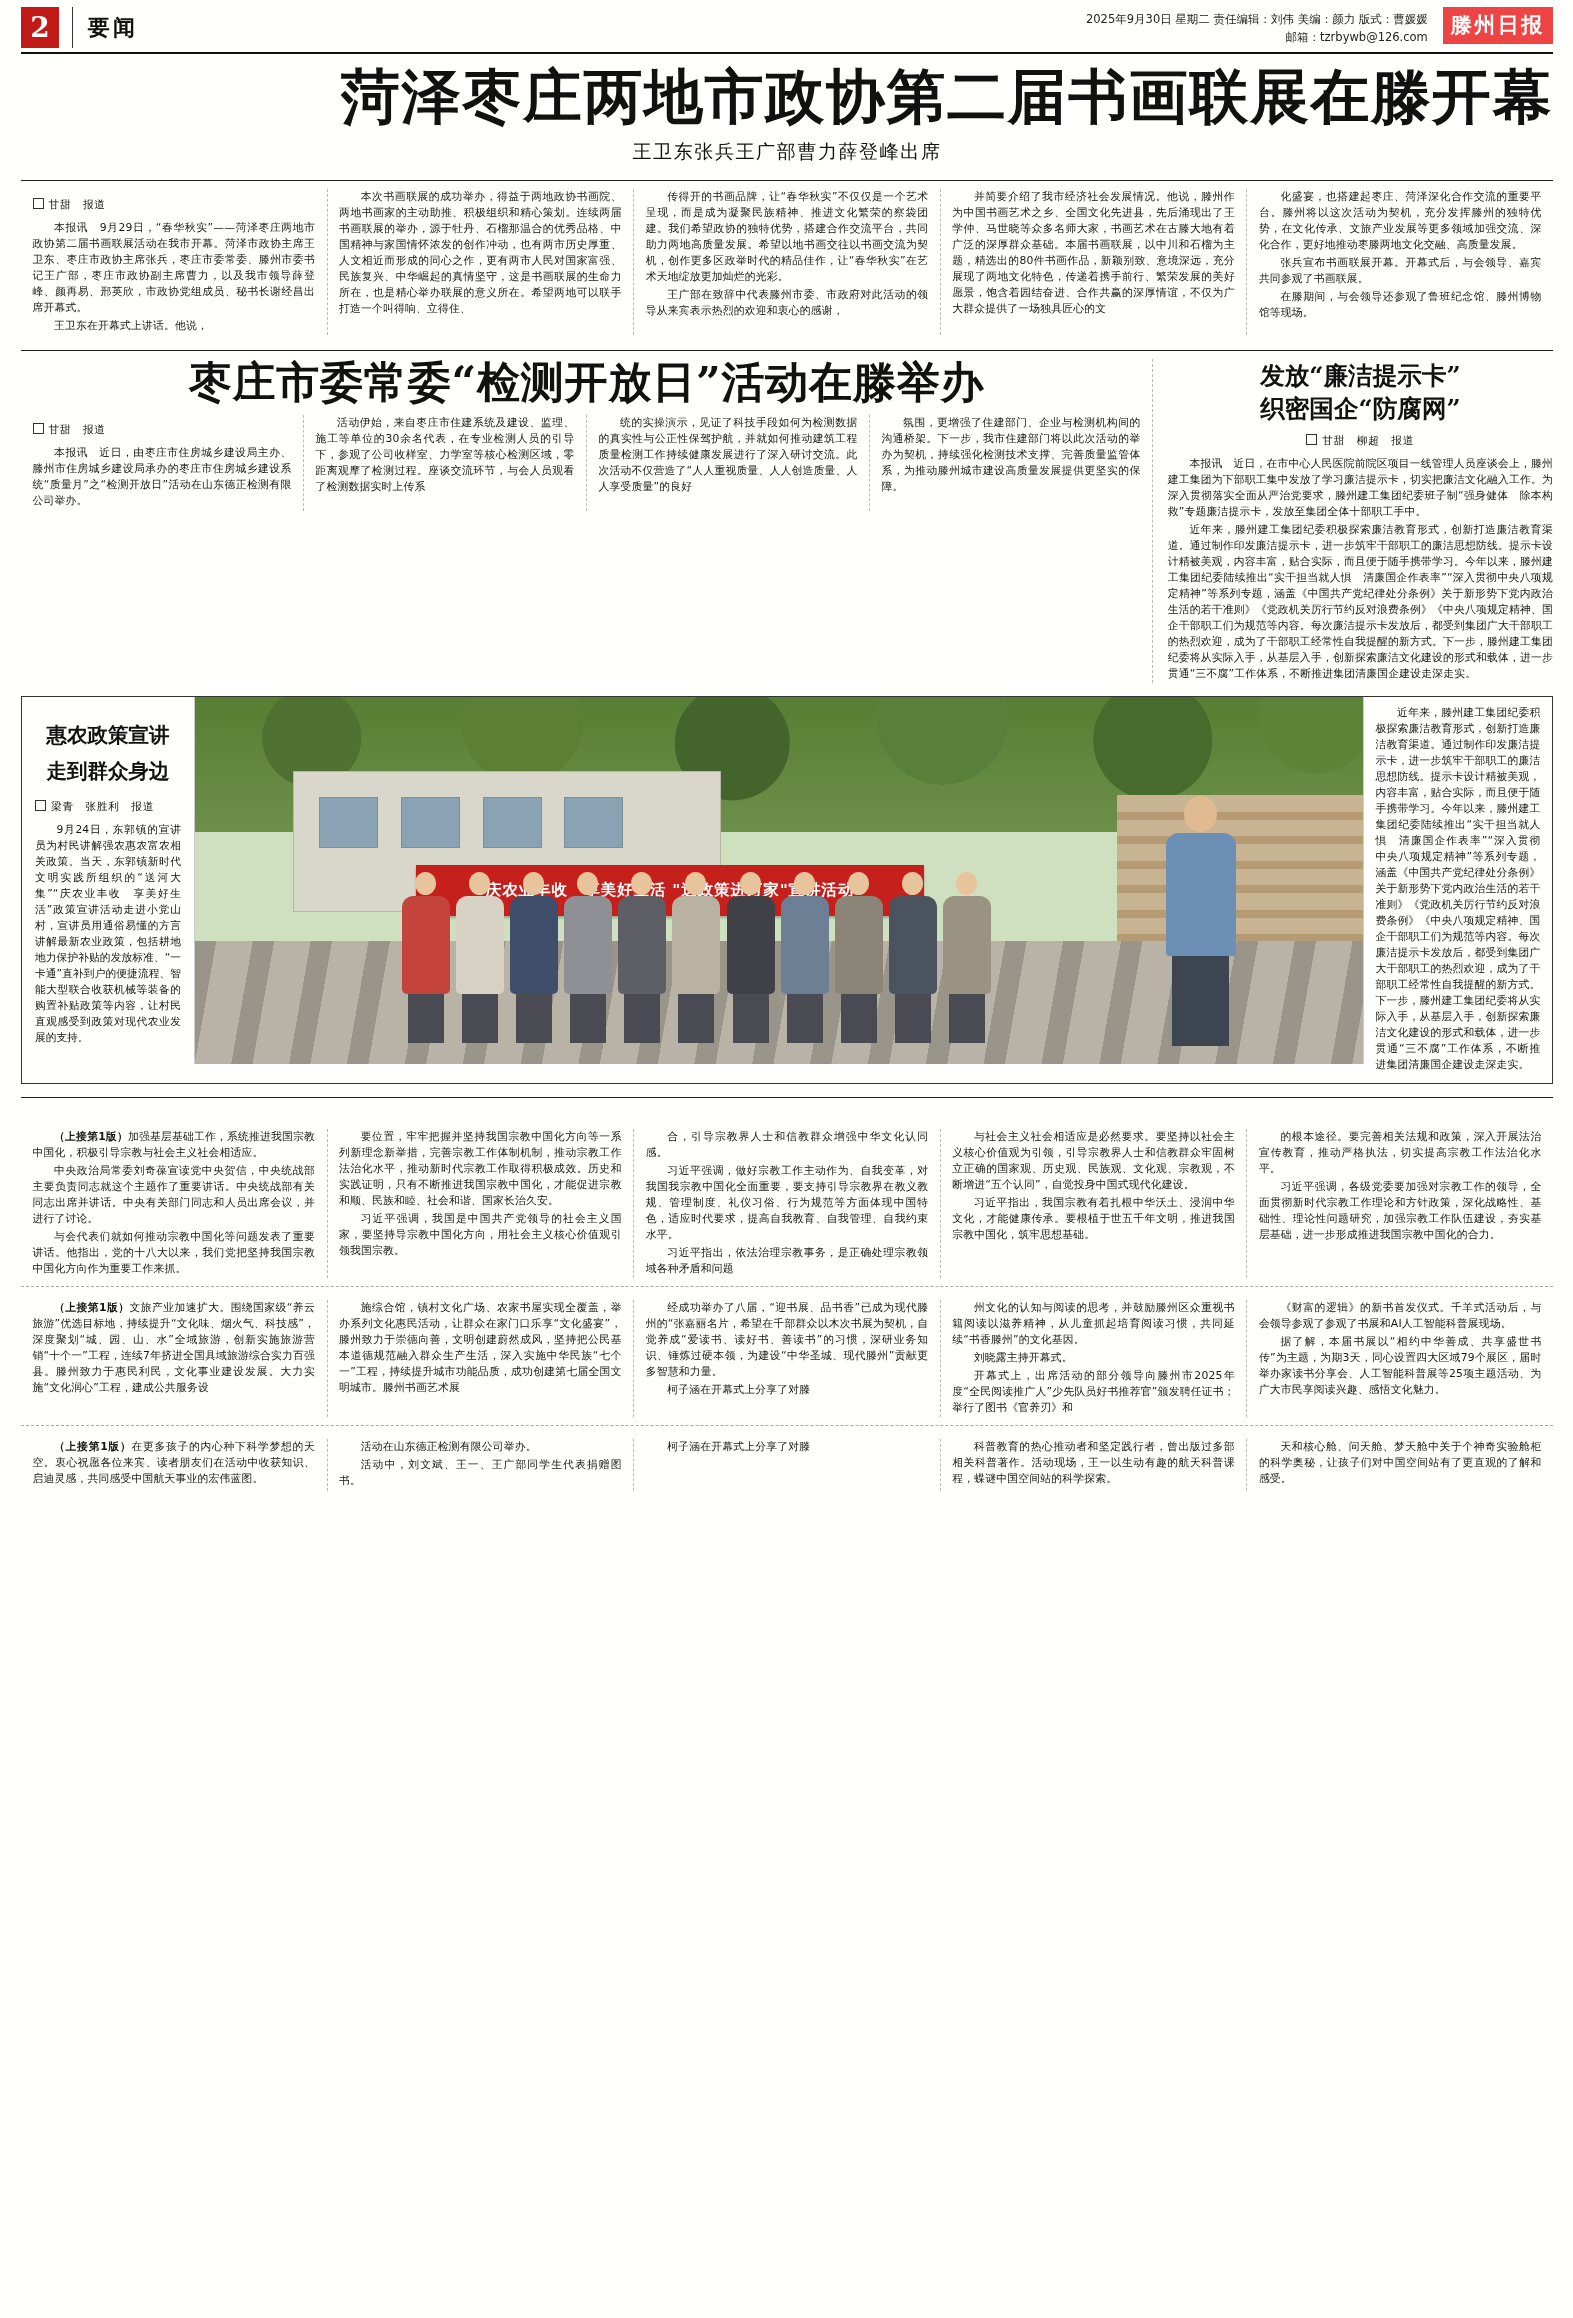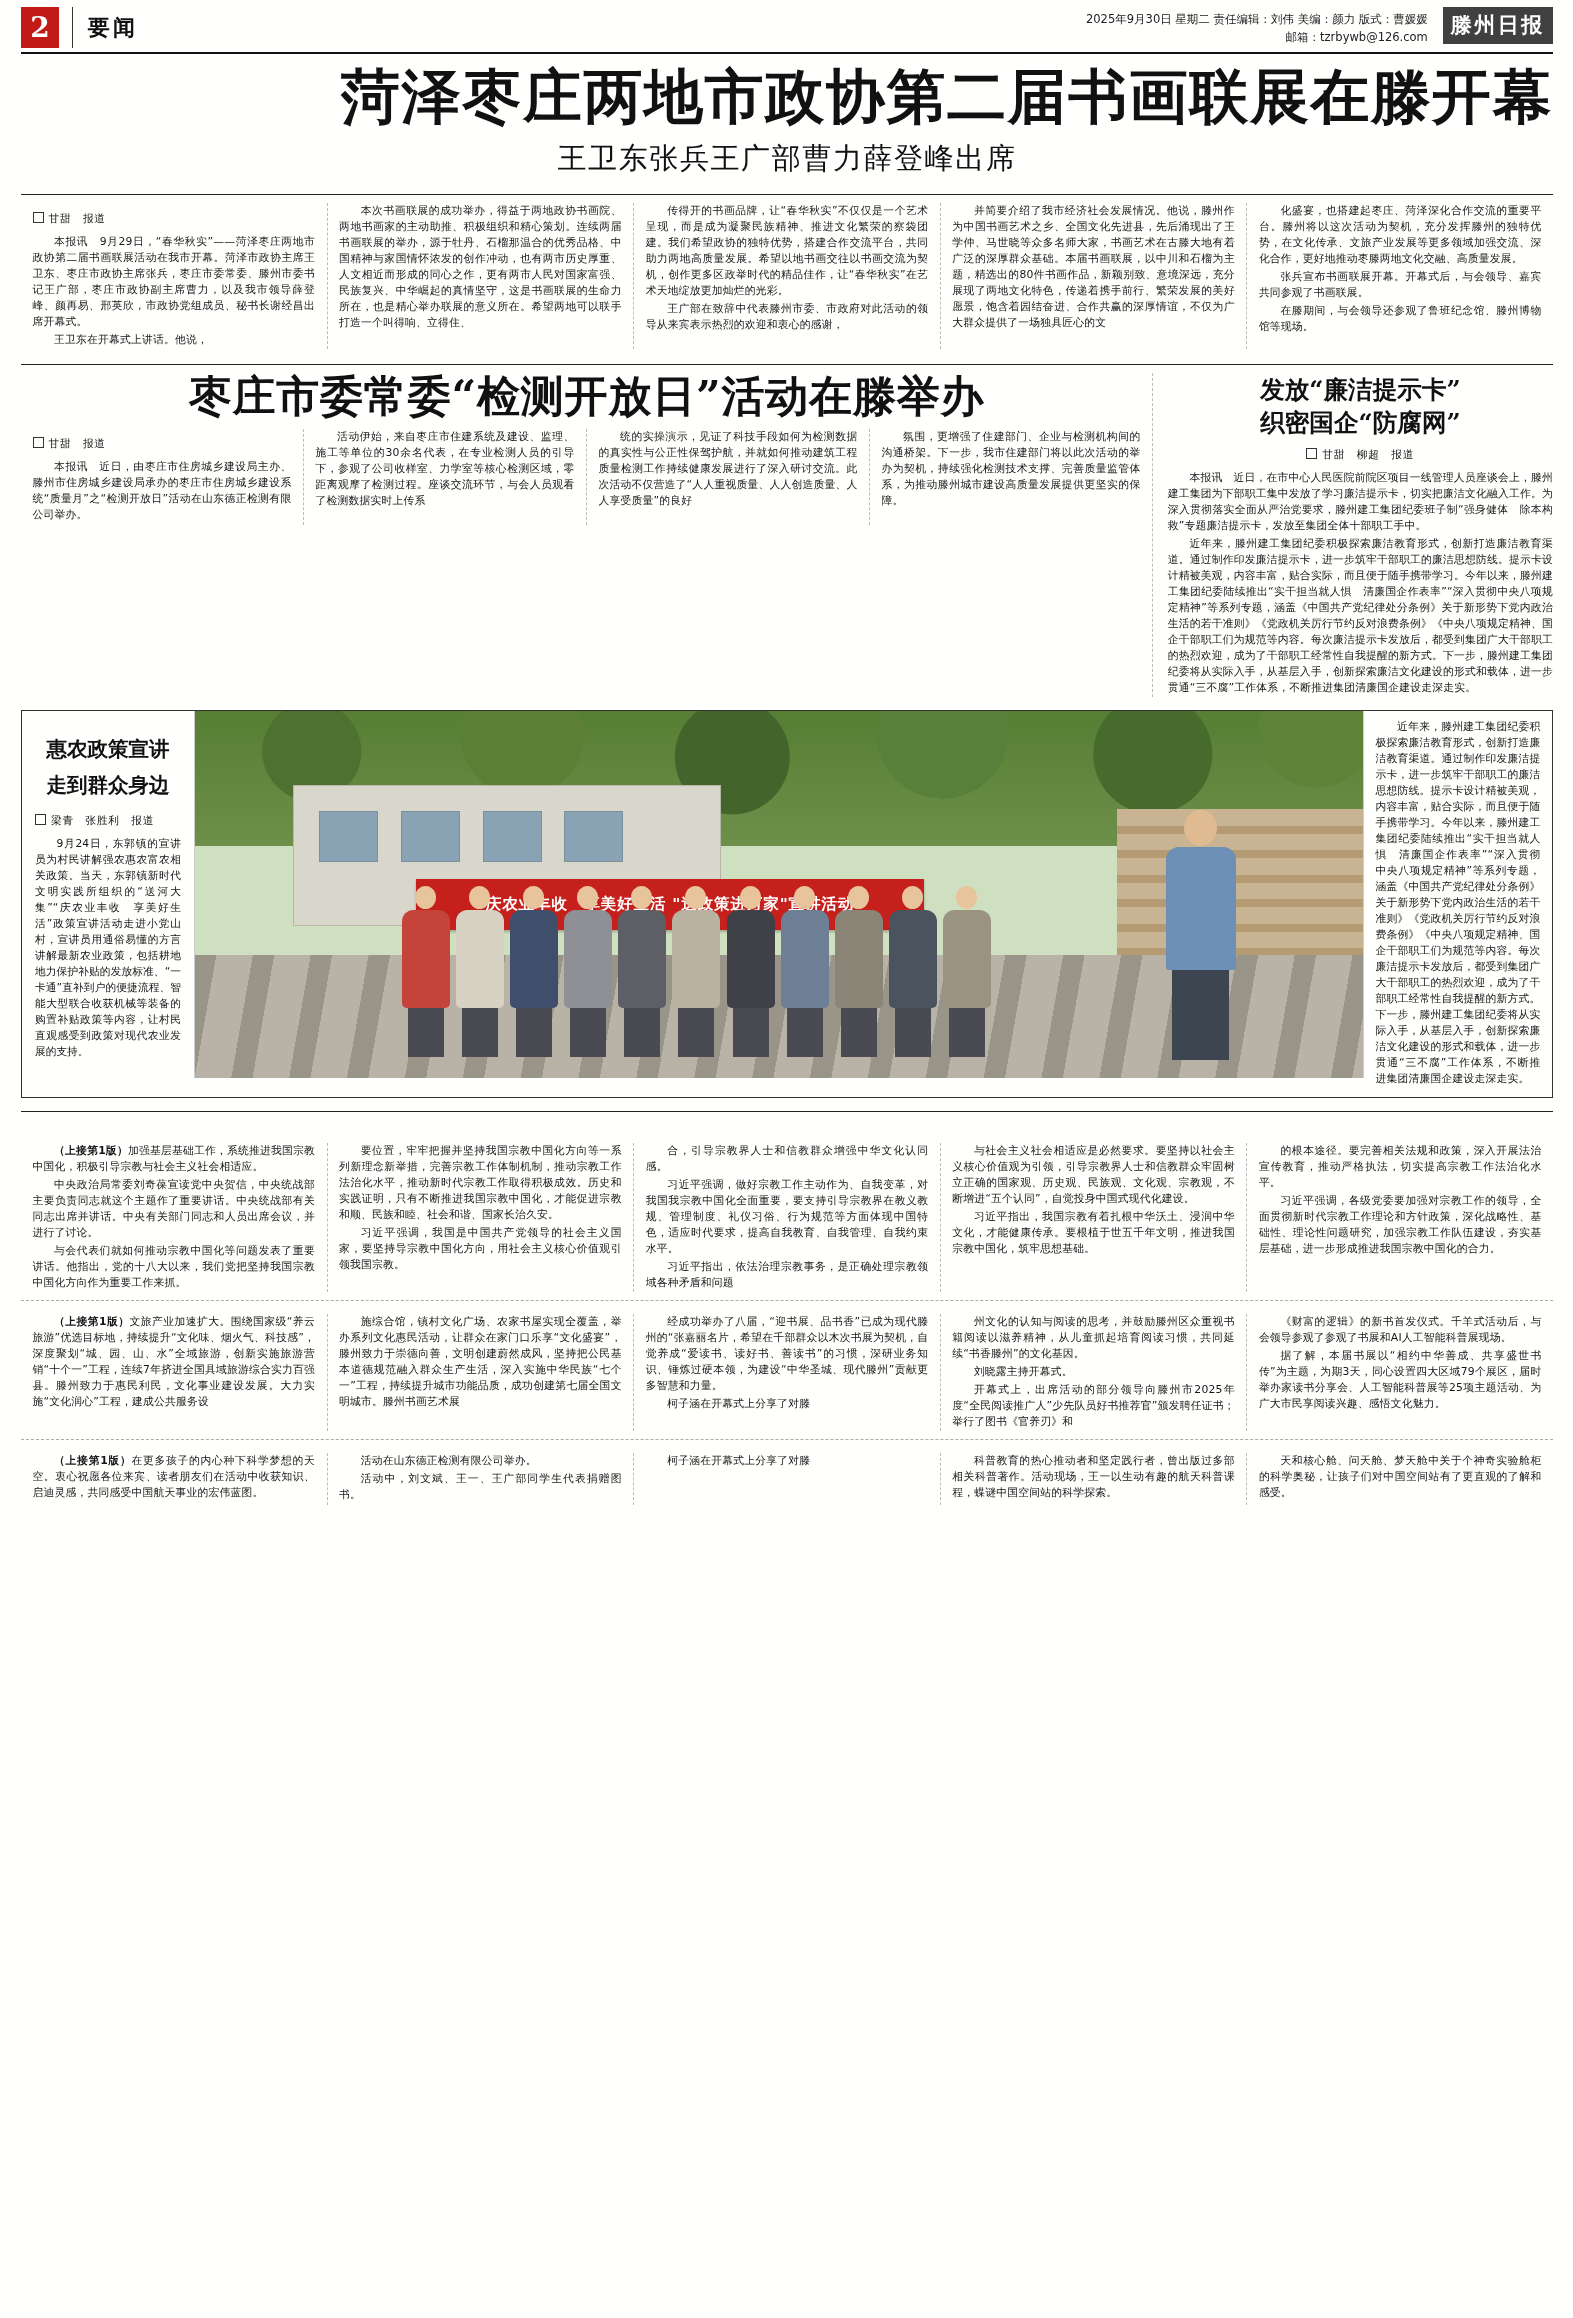--- a/index.html
+++ b/index.html
@@ -48,21 +48,21 @@
     flex:1;
     text-align:right;
     font-size:11.5px;
     line-height:18px;
     color:#222;
     padding-right:14.8px;
     padding-top:3.3px;
   }
   .masthead-mid div{white-space:nowrap;}
   .paper-logo{
-    background:#404040;
+    background:#ef4444;
     color:#fff;
     font-size:21px;
     font-weight:bold;
     letter-spacing:2.5px;
     padding:4.9px 8.2px;
     font-family:"DejaVu Serif","Liberation Serif",serif;
     white-space:nowrap;
   }
 
   
@@ -71,21 +71,21 @@
     font-size:59px;
     font-weight:bold;
     text-align:right;
     letter-spacing:1.6px;
     color:#111;
     font-family:"DejaVu Serif","Liberation Serif",serif;
     line-height:1.05;
   }
   .subhead{
     text-align:center;
-    font-size:29px;
+    font-size:19px;
     margin-top:11.5px;
     letter-spacing:1.6px;
     font-family:"DejaVu Serif","Liberation Serif",serif;
   }
   .rule-thin{border-top:0.8px solid #222;margin:11.5px 0 0 0;}
 
   
   .cols{
     display:flex;
     gap:0;

